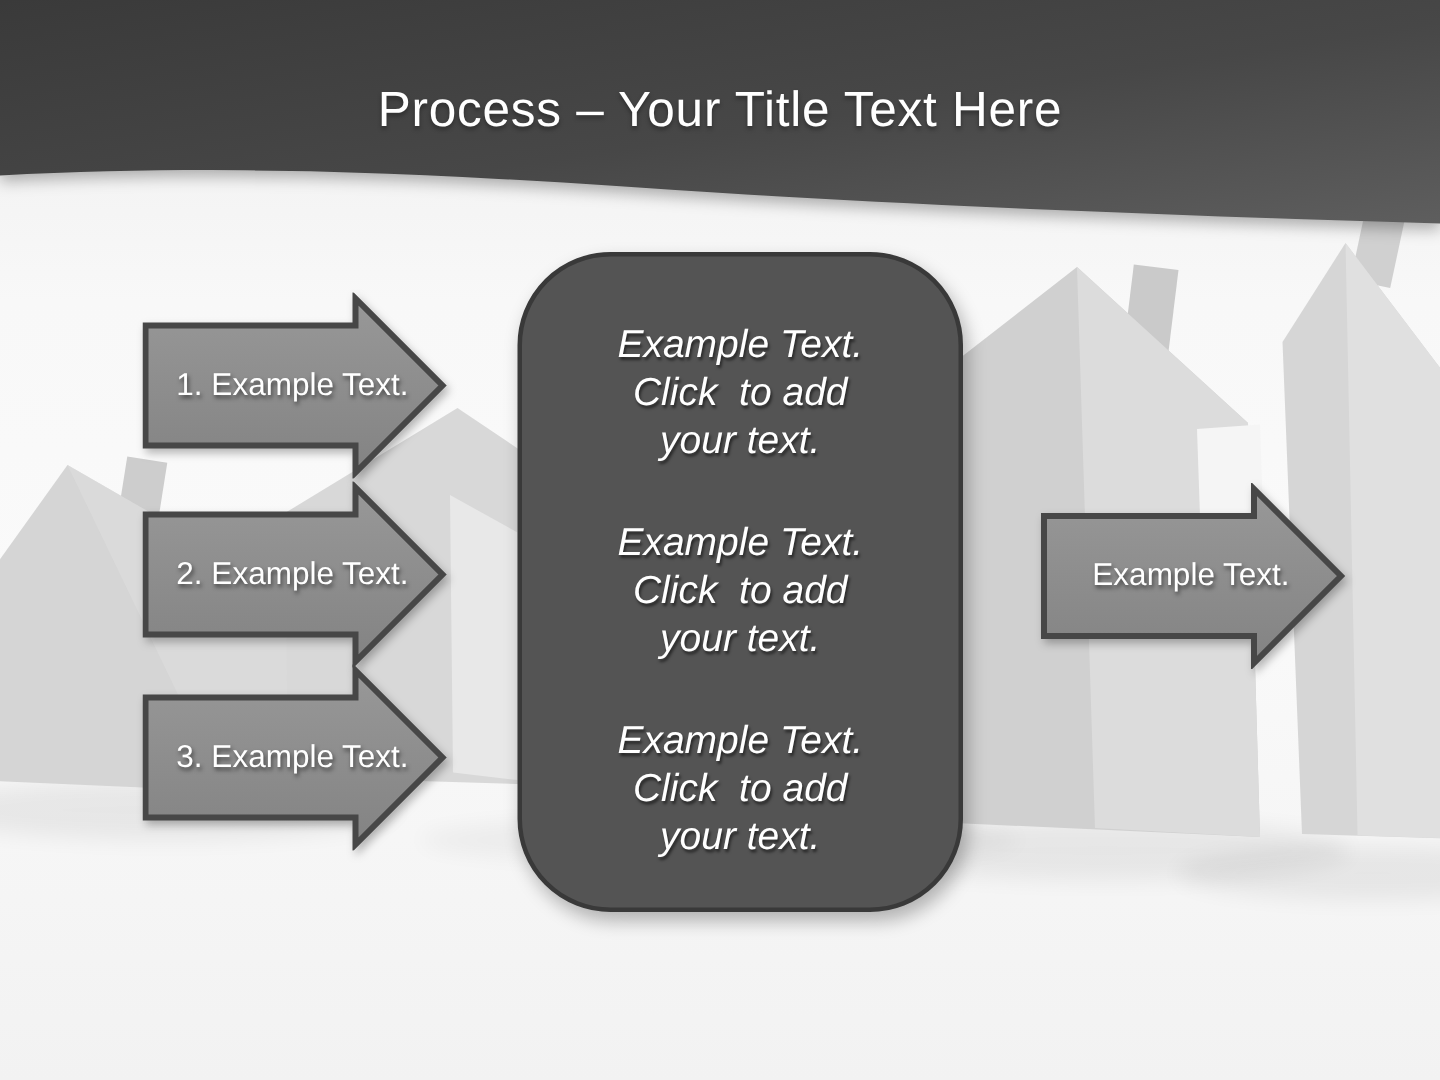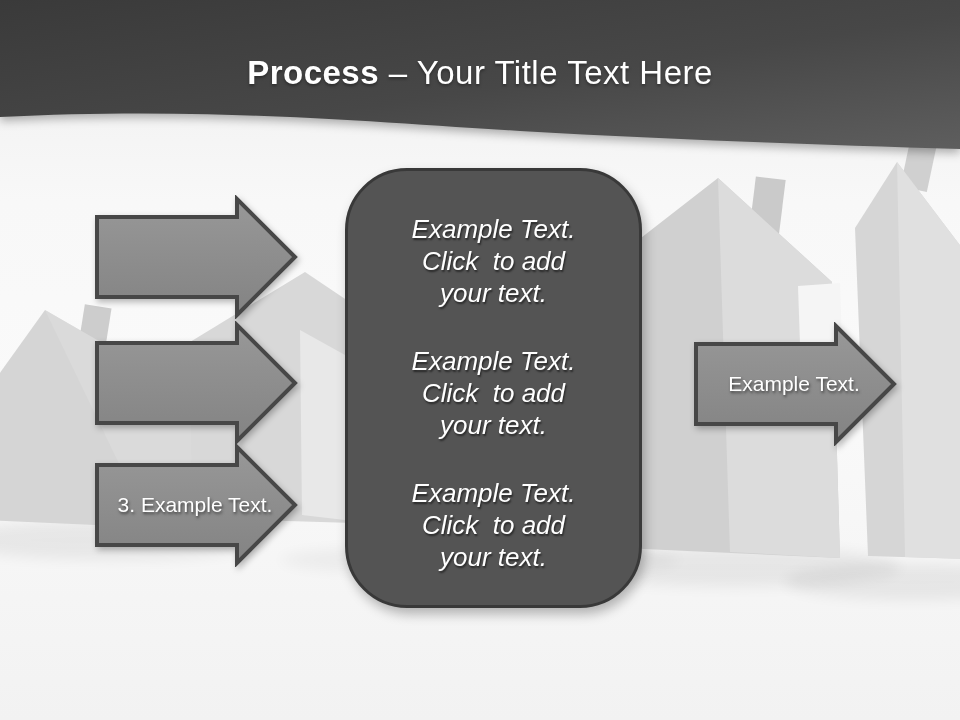--- a/index.html
+++ b/index.html
@@ -10,21 +10,21 @@
   }
   
   .bg-svg{position:absolute;left:0;top:0;z-index:1;}
   
   .header-svg{position:absolute;left:0;top:0;z-index:3;filter:drop-shadow(0 4px 5px rgba(0,0,0,0.30));}
   .slide-title{
     position:absolute;left:0;top:54px;width:100%;z-index:4;
     text-align:center;color:#ffffff;font-size:33px;line-height:38px;
     text-shadow:0 2px 3px rgba(0,0,0,0.35);letter-spacing:0.5px;
   }
-  .slide-title .t-bold{font-weight:bold;text-align:right;}
+  .slide-title .t-bold{font-weight:normal;text-align:right;}
   
   .arrow{position:absolute;width:204px;height:124px;z-index:5;filter:drop-shadow(2px 3px 3px rgba(0,0,0,0.28));}
   .arrow-label{
     position:absolute;width:200px;height:80px;z-index:6;
     display:flex;align-items:center;justify-content:center;
     color:#ffffff;font-size:21px;white-space:pre;
     text-shadow:1px 2px 3px rgba(0,0,0,0.55);
   }
   #arrow1{left:95px;top:195px;}  #label1{left:95px;top:217px;}
   #arrow2{left:95px;top:321px;}  #label2{left:95px;top:343px;}
@@ -99,24 +99,26 @@
         <stop offset="0" stop-color="#989898"></stop>
         <stop offset="1" stop-color="#838383"></stop>
       </linearGradient>
       <polygon id="arrow-shape" points="2,22 142,22 142,4 200,62 142,120 142,102 2,102" fill="url(#agrad)" stroke="#474747" stroke-width="4" stroke-linejoin="miter"></polygon>
     </defs>
   </svg>
 
   <svg id="arrow1" class="arrow" viewBox="0 0 204 124">
       <use href="#arrow-shape"></use>
     </svg>
+  <div id="label1" class="arrow-label">1. Example Text.</div>
 
   <svg id="arrow2" class="arrow" viewBox="0 0 204 124">
       <use href="#arrow-shape"></use>
     </svg>
+  <div id="label2" class="arrow-label">2. Example Text.</div>
 
   <svg id="arrow3" class="arrow" viewBox="0 0 204 124">
       <use href="#arrow-shape"></use>
     </svg>
   <div id="label3" class="arrow-label">3. Example Text.</div>
 
   <div class="center-box">
     <p>
       <span>Example Text.</span>
       <span>Click  to add</span>

